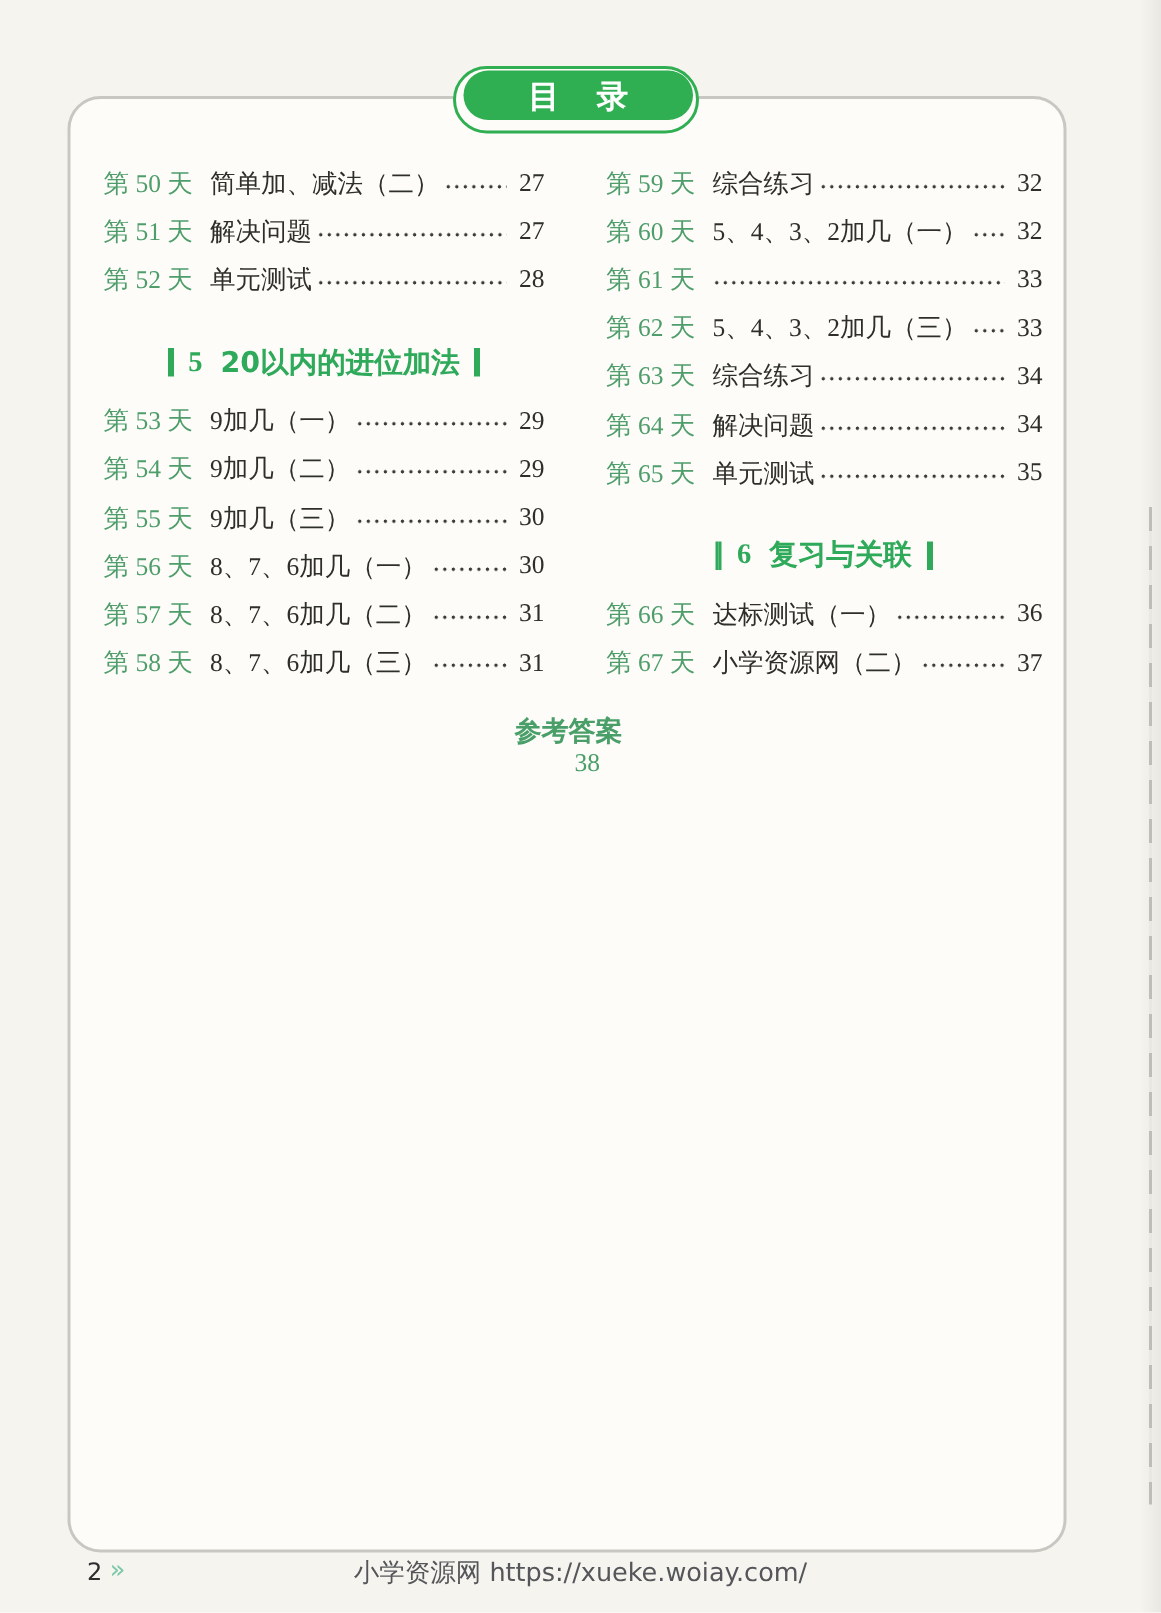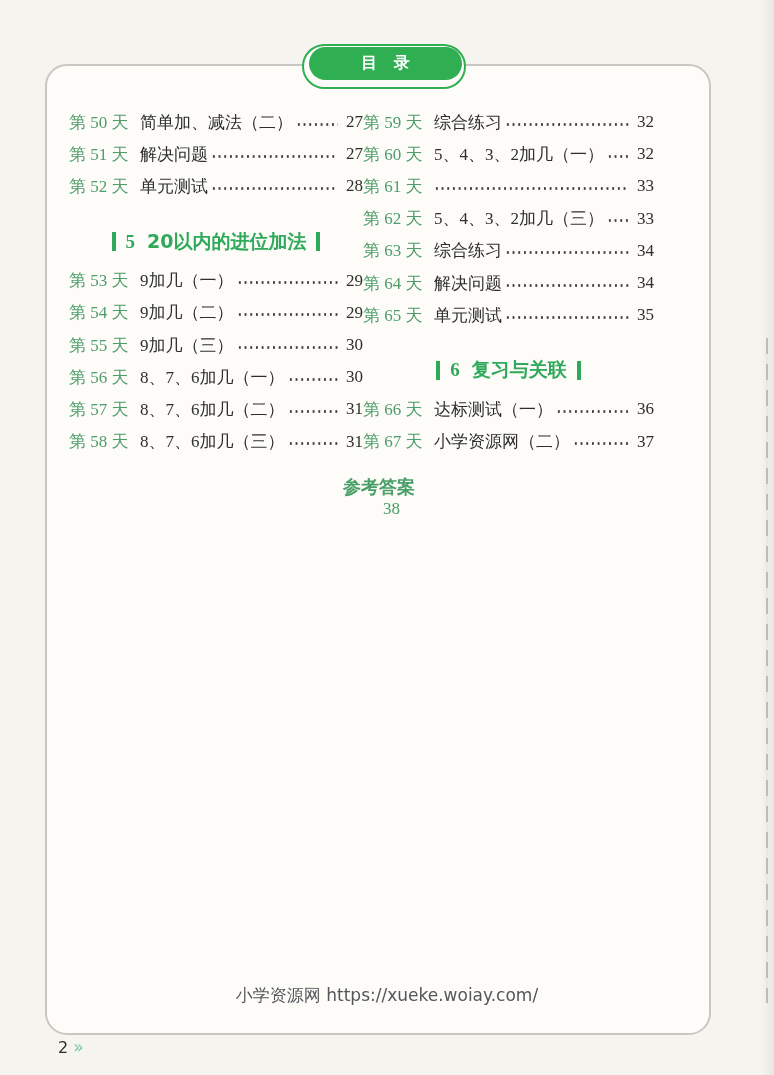--- a/index.html
+++ b/index.html
@@ -35,25 +35,25 @@
     border-radius:22px;
   }
 
   
   .badge-wrap{position:absolute;top:-22px;left:calc(50% - 76px);width:164px;height:45px;}
   .badge-outline{position:absolute;inset:0;border:2.5px solid var(--accent-green);
     border-radius:23px;background:var(--card-bg);}
   .badge-fill{position:absolute;left:7px;right:4px;top:3px;bottom:9px;
     background:var(--accent-green);border-radius:17px;
     display:flex;align-items:center;justify-content:center;
-    color:#ffffff;font-family:Liberation Sans, sans-serif;font-weight:bold;
-    font-size:16px;letter-spacing:6px;text-indent:6px;}
-
-  
-  .columns{display:flex;padding:40px 18px 0 22px;}
+    color:#ffffff;font-family:Liberation Mono, monospace;font-weight:bold;
+    font-size:21px;letter-spacing:6px;text-indent:6px;}
+
+  
+  .columns{display:flex;padding:40px 18px 0 22px;gap:41px;}
   .col{width:294px;flex:none;}
   .col.right{width:291px;}
 
   .entry-row{display:flex;align-items:center;height:32.2px;
     color:var(--ink);font-size:17px;white-space:nowrap;}
   .day{color:var(--day-green);width:71px;flex:none;}
   .title{flex:none;padding-right:3px;}
   .leader{flex:1;height:3px;position:relative;top:2px;min-width:10px;margin-right:3px;
     background-image:radial-gradient(circle, #3c3c37 1.05px, transparent 1.35px);
     background-size:5.7px 3px;background-position:left center;background-repeat:repeat-x;}
@@ -72,21 +72,21 @@
   .answer-row{display:flex;align-items:center;height:32px;margin:17px 16px 0 22px;
     color:var(--answer-green);font-size:18px;font-weight:bold;flex-direction:column;}
   .answer-label{flex:none;padding-right:4px;}
   .answer-row .pg{color:var(--answer-green);font-weight:normal;font-size:17px;margin-left:16px;}
 
   
   .footer-left{position:absolute;left:58px;top:1038px;display:flex;align-items:center;
     font-family:"DejaVu Sans", sans-serif;}
   .pagefoot-num{color:#2e2e2e;font-size:16px;}
   .pagefoot-chev{color:var(--chevron-green);font-size:17px;margin-left:5px;line-height:1;}
-  .footer-site{position:absolute;left:0;right:0;top:984px;text-align:center;
+  .footer-site{position:absolute;left:0;right:0;top:1037px;text-align:center;
     color:var(--footer-gray);font-size:17px;font-family:"DejaVu Sans", sans-serif;}
 </style>
 </head>
 <body>
 
 <div class="edge-shade"></div>
 <div class="edge-line"></div>
 
 <div class="card">
 

